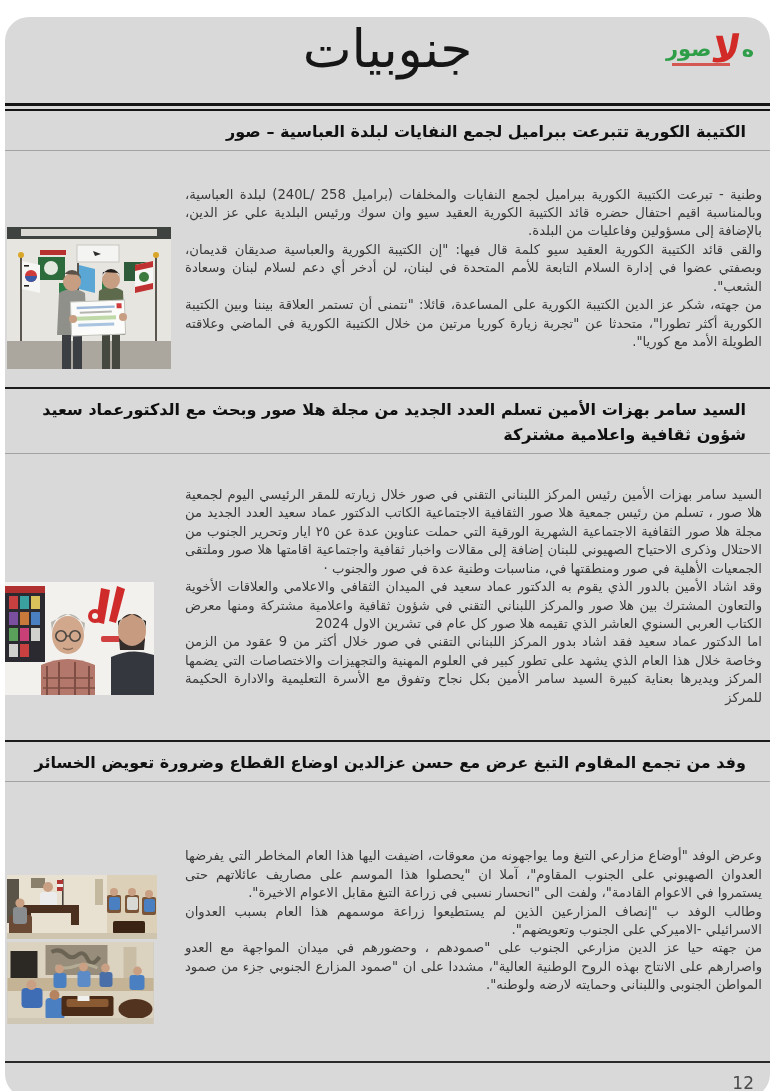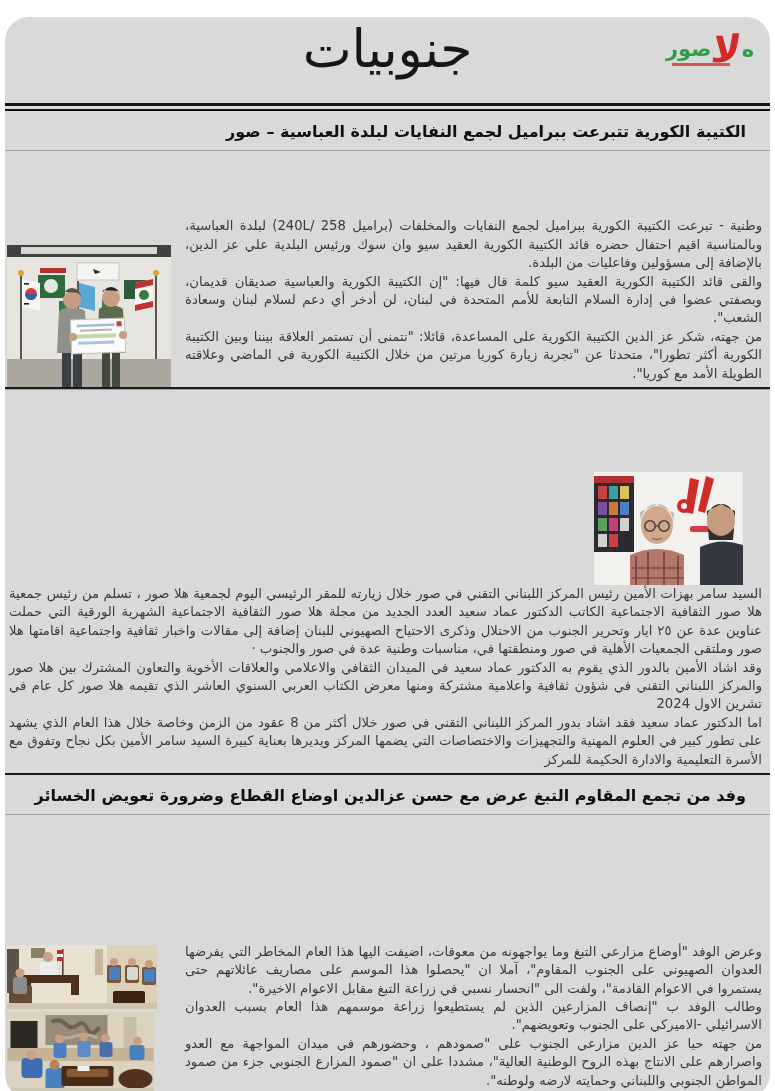--- a/index.html
+++ b/index.html
@@ -16,26 +16,26 @@
   .logo-red{color:#d22b27;font-weight:bold;font-size:38px;line-height:0.9;
             display:inline-block;transform:skewX(-10deg);margin:0 1px;}
   .logo-strip{position:absolute;bottom:9px;left:14px;width:58px;height:3px;background:#d22b27;opacity:.75;}
   .double-rule{flex:none;height:3px;border-top:3px solid #141414;border-bottom:2px solid #141414;margin:0;}
   
   .article{flex:none;}
   .art-title{direction:rtl;text-align:right;padding:8px 24px 6px 10px;
              font-size:16px;font-weight:bold;color:#101010;line-height:25px;}
   .thin-rule{height:0;border-bottom:1px solid #a3a3a3;}
   .dark-rule{height:0;border-bottom:2px solid #1c1c1c;}
-  .art-body{display:flex;flex-direction:row;align-items:flex-end;padding-top:3px;}
+  .art-body{display:flex;flex-direction:row;align-items:center;padding-top:3px;}
   .photo-col{flex:none;width:176px;display:flex;flex-direction:column;}
   .text-col{flex:1;direction:rtl;text-align:justify;color:#3a3a3a;
             font-size:13.2px;line-height:18.4px;padding:0 8px 4px 4px;}
   .text-col p{margin:0;}
-  .b1{min-height:233px;} .b2{min-height:283px;flex-direction:column;} .b3{min-height:276px;}
+  .b1{min-height:233px;} .b2{min-height:283px;} .b3{min-height:276px;}
   .photo{display:block;background:#cfccc6;}
   .ph1{margin:55px 0 0 2px;width:164px;height:142px;}
   .ph2{margin:79px 0 0 0;width:149px;height:113px;}
   .ph3a{margin:52px 0 0 2px;width:150px;height:64px;}
   .ph3b{margin:3px 0 0 2px;width:147px;height:82px;}
   
   .footer{margin-top:auto;flex:none;}
   .footer-rule{border-top:2px solid #2a2a2a;}
   .page-number{text-align:right;padding:10px 16px 0 0;font-size:17px;color:#4a4a4a;height:32px;}
 </style>
@@ -125,20 +125,21 @@
         <p>وطنية - تبرعت الكتيبة الكورية ببراميل لجمع النفايات والمخلفات (براميل 258 /240L) لبلدة العباسية، وبالمناسبة اقيم احتفال حضره قائد الكتيبة الكورية العقيد سيو وان سوك ورئيس البلدية علي عز الدين، بالإضافة إلى مسؤولين وفاعليات من البلدة.</p>
         <p>والقى قائد الكتيبة الكورية العقيد سيو كلمة قال فيها: "إن الكتيبة الكورية والعباسية صديقان قديمان، وبصفتي عضوا في إدارة السلام التابعة للأمم المتحدة في لبنان، لن أدخر أي دعم لسلام لبنان وسعادة الشعب".</p>
         <p>من جهته، شكر عز الدين الكتيبة الكورية على المساعدة، قائلا: "نتمنى أن تستمر العلاقة بيننا وبين الكتيبة الكورية أكثر تطورا"، متحدثا عن "تجربة زيارة كوريا مرتين من خلال الكتيبة الكورية في الماضي وعلاقته الطويلة الأمد مع كوريا".</p>
       </div>
     </div>
   </div>
 
   <div class="dark-rule"></div>
 
   <div class="article">
+    <div class="art-title">السيد سامر بهزات الأمين تسلم العدد الجديد من مجلة هلا صور وبحث مع الدكتورعماد سعيد شؤون ثقافية واعلامية مشتركة</div>
     <div class="thin-rule"></div>
     <div class="art-body b2">
       <div class="photo-col">
         <svg class="photo ph2" viewBox="0 0 149 113" xmlns="http://www.w3.org/2000/svg">
           <rect width="149" height="113" fill="#f3f1ed"></rect>
 
           <rect x="0" y="4" width="40" height="76" fill="#2a2a30"></rect>
           <rect x="0" y="4" width="40" height="7" fill="#b03030"></rect>
           <g>
             <rect x="4" y="14" width="9" height="13" fill="#c94040"></rect>
@@ -172,21 +173,21 @@
           <path d="M47 50 a16 18 0 0 1 32 0 l1 -9 -17 -9 -17 8 z" fill="#b8b5ae"></path>
           <circle cx="56" cy="54" r="5.2" fill="none" stroke="#4a4540" stroke-width="1.6"></circle>
           <circle cx="70" cy="54" r="5.2" fill="none" stroke="#4a4540" stroke-width="1.6"></circle>
           <path d="M61 54 h4" stroke="#4a4540" stroke-width="1.4"></path>
           <path d="M58 66 q5 3 10 0" stroke="#8a6a55" stroke-width="1.4" fill="none"></path>
         </svg>
       </div>
       <div class="text-col">
         <p>السيد سامر بهزات الأمين رئيس المركز اللبناني التقني في صور خلال زيارته للمقر الرئيسي اليوم لجمعية هلا صور ، تسلم من رئيس جمعية هلا صور الثقافية الاجتماعية الكاتب الدكتور عماد سعيد العدد الجديد من مجلة هلا صور الثقافية الاجتماعية الشهرية الورقية التي حملت عناوين عدة عن ٢٥ ايار وتحرير الجنوب من الاحتلال وذكرى الاحتياح الصهيوني للبنان إضافة إلى مقالات واخبار ثقافية واجتماعية اقامتها هلا صور وملتقى الجمعيات الأهلية في صور ومنطقتها في، مناسبات وطنية عدة في صور والجنوب ·</p>
         <p>وقد اشاد الأمين بالدور الذي يقوم به الدكتور عماد سعيد في الميدان الثقافي والاعلامي والعلاقات الأخوية والتعاون المشترك بين هلا صور والمركز اللبناني التقني في شؤون ثقافية واعلامية مشتركة ومنها معرض الكتاب العربي السنوي العاشر الذي تقيمه هلا صور كل عام في تشرين الاول 2024</p>
-        <p>اما الدكتور عماد سعيد فقد اشاد بدور المركز اللبناني التقني في صور خلال أكثر من 8 عقود من الزمن وخاصة خلال هذا العام الذي يشهد على تطور كبير في العلوم المهنية والتجهيزات والاختصاصات التي يضمها المركز ويديرها بعناية كبيرة السيد سامر الأمين بكل نجاح وتفوق مع الأسرة التعليمية والادارة الحكيمة للمركز</p>
+        <p>اما الدكتور عماد سعيد فقد اشاد بدور المركز اللبناني التقني في صور خلال أكثر من 9 عقود من الزمن وخاصة خلال هذا العام الذي يشهد على تطور كبير في العلوم المهنية والتجهيزات والاختصاصات التي يضمها المركز ويديرها بعناية كبيرة السيد سامر الأمين بكل نجاح وتفوق مع الأسرة التعليمية والادارة الحكيمة للمركز</p>
       </div>
     </div>
   </div>
 
   <div class="dark-rule"></div>
 
   <div class="article">
     <div class="art-title">وفد من تجمع المقاوم التبغ عرض مع حسن عزالدين اوضاع القطاع وضرورة تعويض الخسائر</div>
     <div class="thin-rule"></div>
     <div class="art-body b3">

